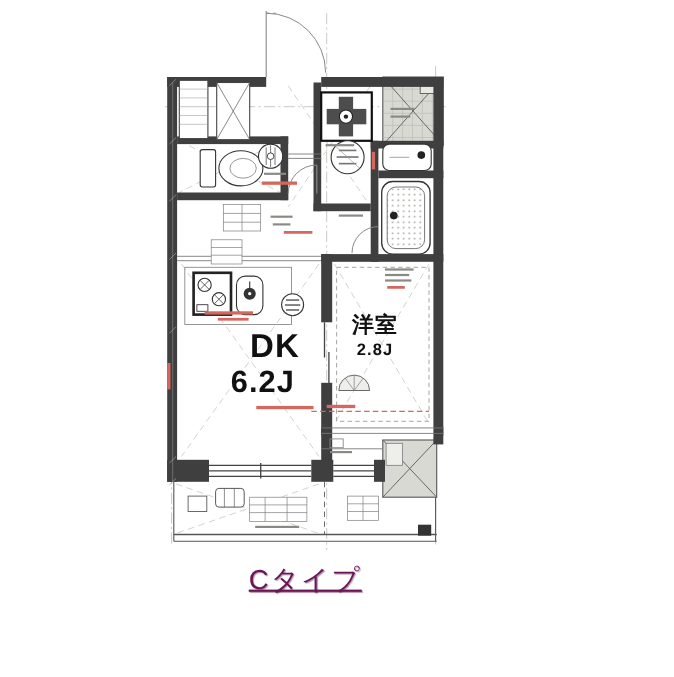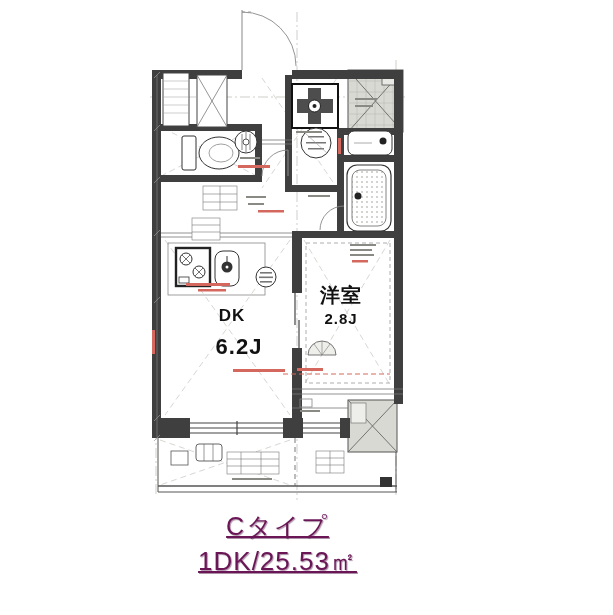--- a/index.html
+++ b/index.html
@@ -1,22 +1,22 @@
 <!DOCTYPE html>
 <html><head>
 <meta charset="utf-8">
 <style>
   html,body{margin:0;padding:0;background:#ffffff;}
   #stage{position:relative;width:613px;height:615px;background:#ffffff;overflow:hidden;
          font-family:"Liberation Sans","DejaVu Sans",sans-serif;}
   #plan-svg{position:absolute;left:0;top:0;width:613px;height:615px;}
   .room-label{position:absolute;transform:translate(-50%,-50%);color:#111;
               font-weight:bold;white-space:nowrap;letter-spacing:1px;}
-  .lbl-dk{left:232px;top:316px;font-size:17px;}
-  .lbl-dk-size{left:239px;top:347px;font-size:22px;text-align:right;}
+  .lbl-dk{left:250px;top:316px;font-size:30px;}
+  .lbl-dk-size{left:239px;top:347px;font-size:28px;text-align:right;}
   .lbl-yo{left:341px;top:295px;font-size:20px;}
   .lbl-yo-size{left:341px;top:318px;font-size:15px;}
   .caption{position:absolute;left:152px;width:251px;text-align:center;color:#6a1656;
            font-weight:normal;text-decoration:underline;text-decoration-thickness:2px;
            text-shadow:1px 1px 1px rgba(70,10,60,.45);letter-spacing:2px;}
   .caption-line1{top:510px;font-size:25px;}
   .caption-line2{top:544px;font-size:26px;letter-spacing:1px;}
 </style>
 </head>
 <body>
@@ -300,15 +300,14 @@
     <line x1="154" y1="441" x2="160" y2="435"></line>
   </g>
 </svg>
 
 <div class="room-label lbl-dk">DK</div>
 <div class="room-label lbl-dk-size">6.2J</div>
 <div class="room-label lbl-yo">洋室</div>
 <div class="room-label lbl-yo-size">2.8J</div>
 
 <div class="caption caption-line1">Cタイプ</div>
-<div class="caption caption-line2">1DK/25.53㎡</div>
 
 </div>
 
 </body></html>

